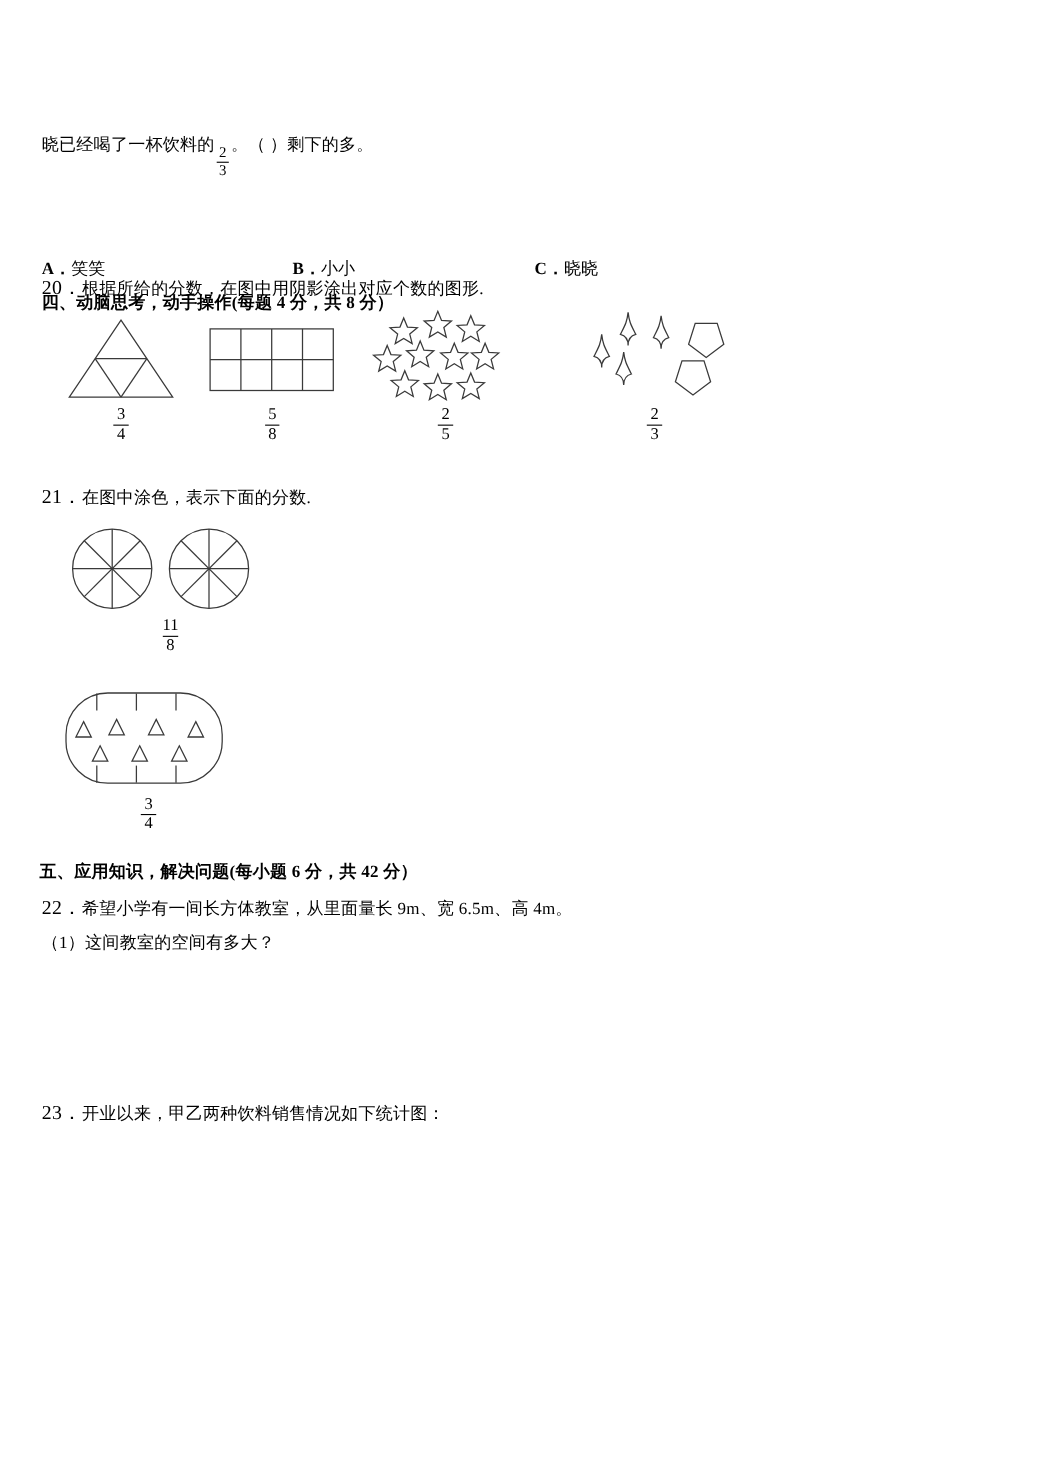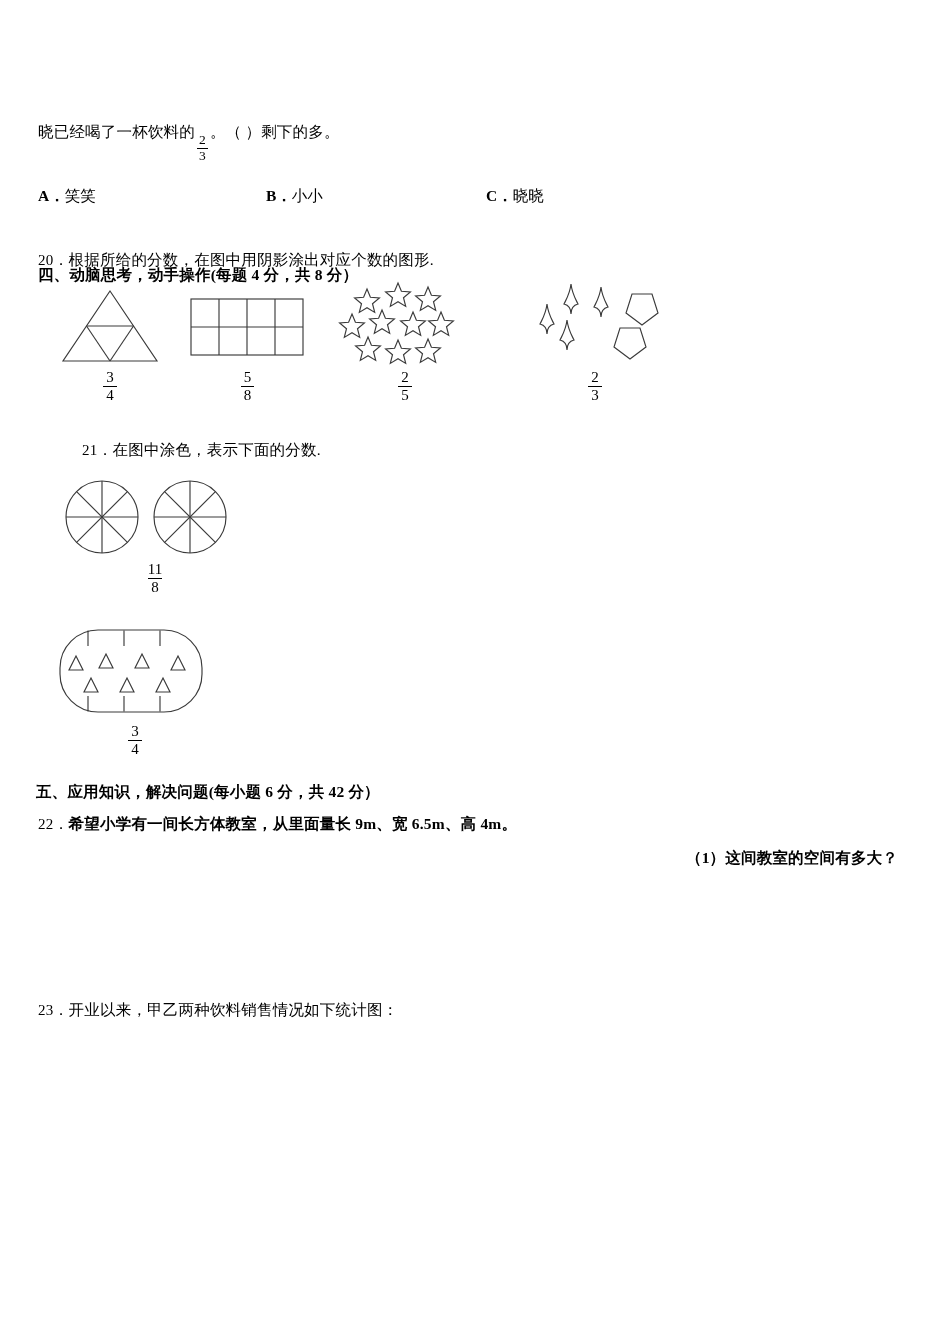--- a/index.html
+++ b/index.html
@@ -19,29 +19,29 @@
     padding: 0;
   }
   .blk { position: absolute; }
 
   
   .q-line {
     font-size: 15.5px;
     line-height: 1.5;
     letter-spacing: 0.2px;
   }
-  .bold { font-weight: bold; }
+  .bold { font-weight: normal; }
   .sect-head {
     font-size: 15.5px;
     font-weight: bold;
     letter-spacing: 0.2px;
   }
   .num-prefix {
     font-family: "Liberation Serif", serif;
-    font-size: 15px;
+    font-size: 18px;
   }
 
   
   .frac {
     display: inline-flex;
     flex-direction: column;
     align-items: center;
     justify-content: center;
     vertical-align: -0.55em;
     margin: 0 2px;
@@ -57,21 +57,21 @@
     flex-direction: column;
     align-items: center;
     font-size: 15px;
     line-height: 1.12;
   }
   .frac-lg .nu { padding: 0 3px; }
   .frac-lg .de { padding: 0 3px; border-top: 1px solid #000; }
 
   
   .choices { position: absolute; font-size: 15.5px; }
-  .choice { position: absolute; white-space: nowrap; }
+  .choice { position: absolute; white-space: nowrap; margin-top: 48px; }
   .choice .lbl { font-weight: bold; font-family: "Liberation Serif", serif; }
 
   svg { display: block; overflow: visible; }
   .stroke { fill: none; stroke: #3a3a3a; stroke-width: 1.15; }
 
   .fig-label { position: absolute; text-align: center; }
 </style>
 </head>
 <body>
 
@@ -168,21 +168,21 @@
       </g>
     </svg>
   </div>
   <div class="fig-label" style="left:520px; top:368px; width:150px;">
     <span class="frac-lg">
         <span class="nu">2</span>
         <span class="de">3</span>
       </span>
   </div>
 
-  <div class="blk q-line" style="left:38px; top:438px; width:800px;margin-left:44px;">
+  <div class="blk q-line" style="left:38px; top:438px; width:800px;">
     <span class="num-prefix">21．</span><span>在图中涂色，表示下面的分数.</span>
   </div>
 
   <div class="blk" style="left:60px; top:478px;">
     <svg width="200" height="78" viewBox="0 0 200 78">
       <g class="stroke">
         <circle cx="42" cy="39" r="36"></circle>
         <line x1="6" y1="39" x2="78" y2="39"></line>
         <line x1="42" y1="3" x2="42" y2="75"></line>
         <line x1="16.6" y1="13.6" x2="67.4" y2="64.4"></line>
@@ -228,21 +228,21 @@
         <span class="de">4</span>
       </span>
   </div>
 
   <div class="blk sect-head" style="left:36px; top:782px;">五、应用知识，解决问题(每小题 6 分，共 42 分）</div>
 
   <div class="blk q-line" style="left:38px; top:812px; width:860px;">
     <span class="num-prefix">22．</span><span class="bold">希望小学有一间长方体教室，从里面量长 9m、宽 6.5m、高 4m。</span>
   </div>
 
-  <div class="blk q-line bold" style="left:38px; top:846px; width:860px;text-align:right;">
+  <div class="blk q-line bold" style="left:38px; top:846px; width:860px;">
     <span>（1）</span><span>这间教室的空间有多大？</span>
   </div>
 
 
   <div class="blk q-line" style="left:38px; top:978px; width:860px;margin-top:20px;">
     <span class="num-prefix">23．</span><span>开业以来，甲乙两种饮料销售情况如下统计图：</span>
   </div>
 
 </div>
 

